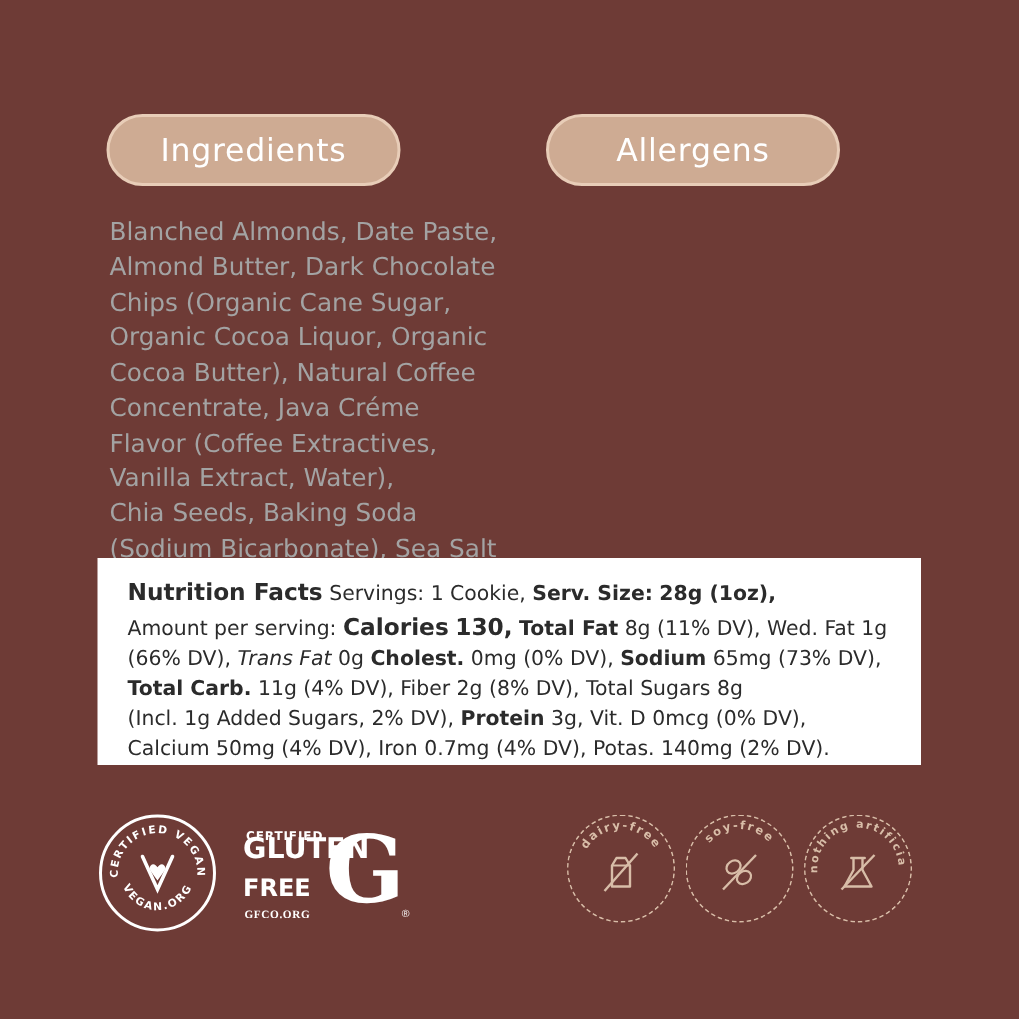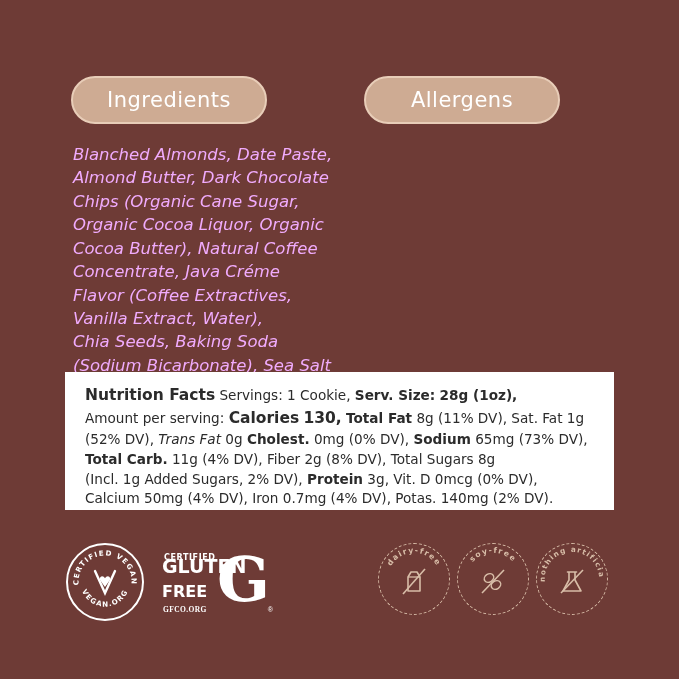--- a/index.html
+++ b/index.html
@@ -47,25 +47,24 @@
   #pill-allergens {
     left: 364px;
     top: 76px;
     width: 196px;
     height: 48px;
   }
 
   
   .col {
     position: absolute;
-    color: #f0abfc;
+    color: #a3a3a3;
     font-size: 16.5px;
     line-height: 1.42;
     font-family: "DejaVu Sans", sans-serif;
-    font-style: italic;
   }
   #col-ingredients {
     left: 73px;
     top: 143px;
     width: 268px;
     white-space: pre-line;
   }
   #col-allergens {
     left: 366px;
     top: 143px;
@@ -226,23 +225,23 @@
       <span class="nf-title">Nutrition Facts</span>
       <span>Servings: 1 Cookie,</span>
       <span class="b">Serv. Size:</span>
       <span class="b">28g (1oz),</span><br>
       <span>Amount per serving:</span>
       <span class="b nf-title">Calories</span>
       <span class="b nf-title">130,</span>
       <span class="b">Total Fat</span>
       <span>8g</span>
       <span>(11% DV),</span>
-      <span>Sat. Fat</span>
+      <span>Wed. Fat</span>
       <span>1g</span><br>
-      <span>(52% DV),</span>
+      <span>(66% DV),</span>
       <span class="i">Trans Fat</span>
       <span>0g</span>
       <span class="b">Cholest.</span>
       <span>0mg</span>
       <span>(0% DV),</span>
       <span class="b">Sodium</span>
       <span>65mg</span>
       <span>(73% DV),</span><br>
       <span class="b">Total Carb.</span>
       <span>11g</span>

